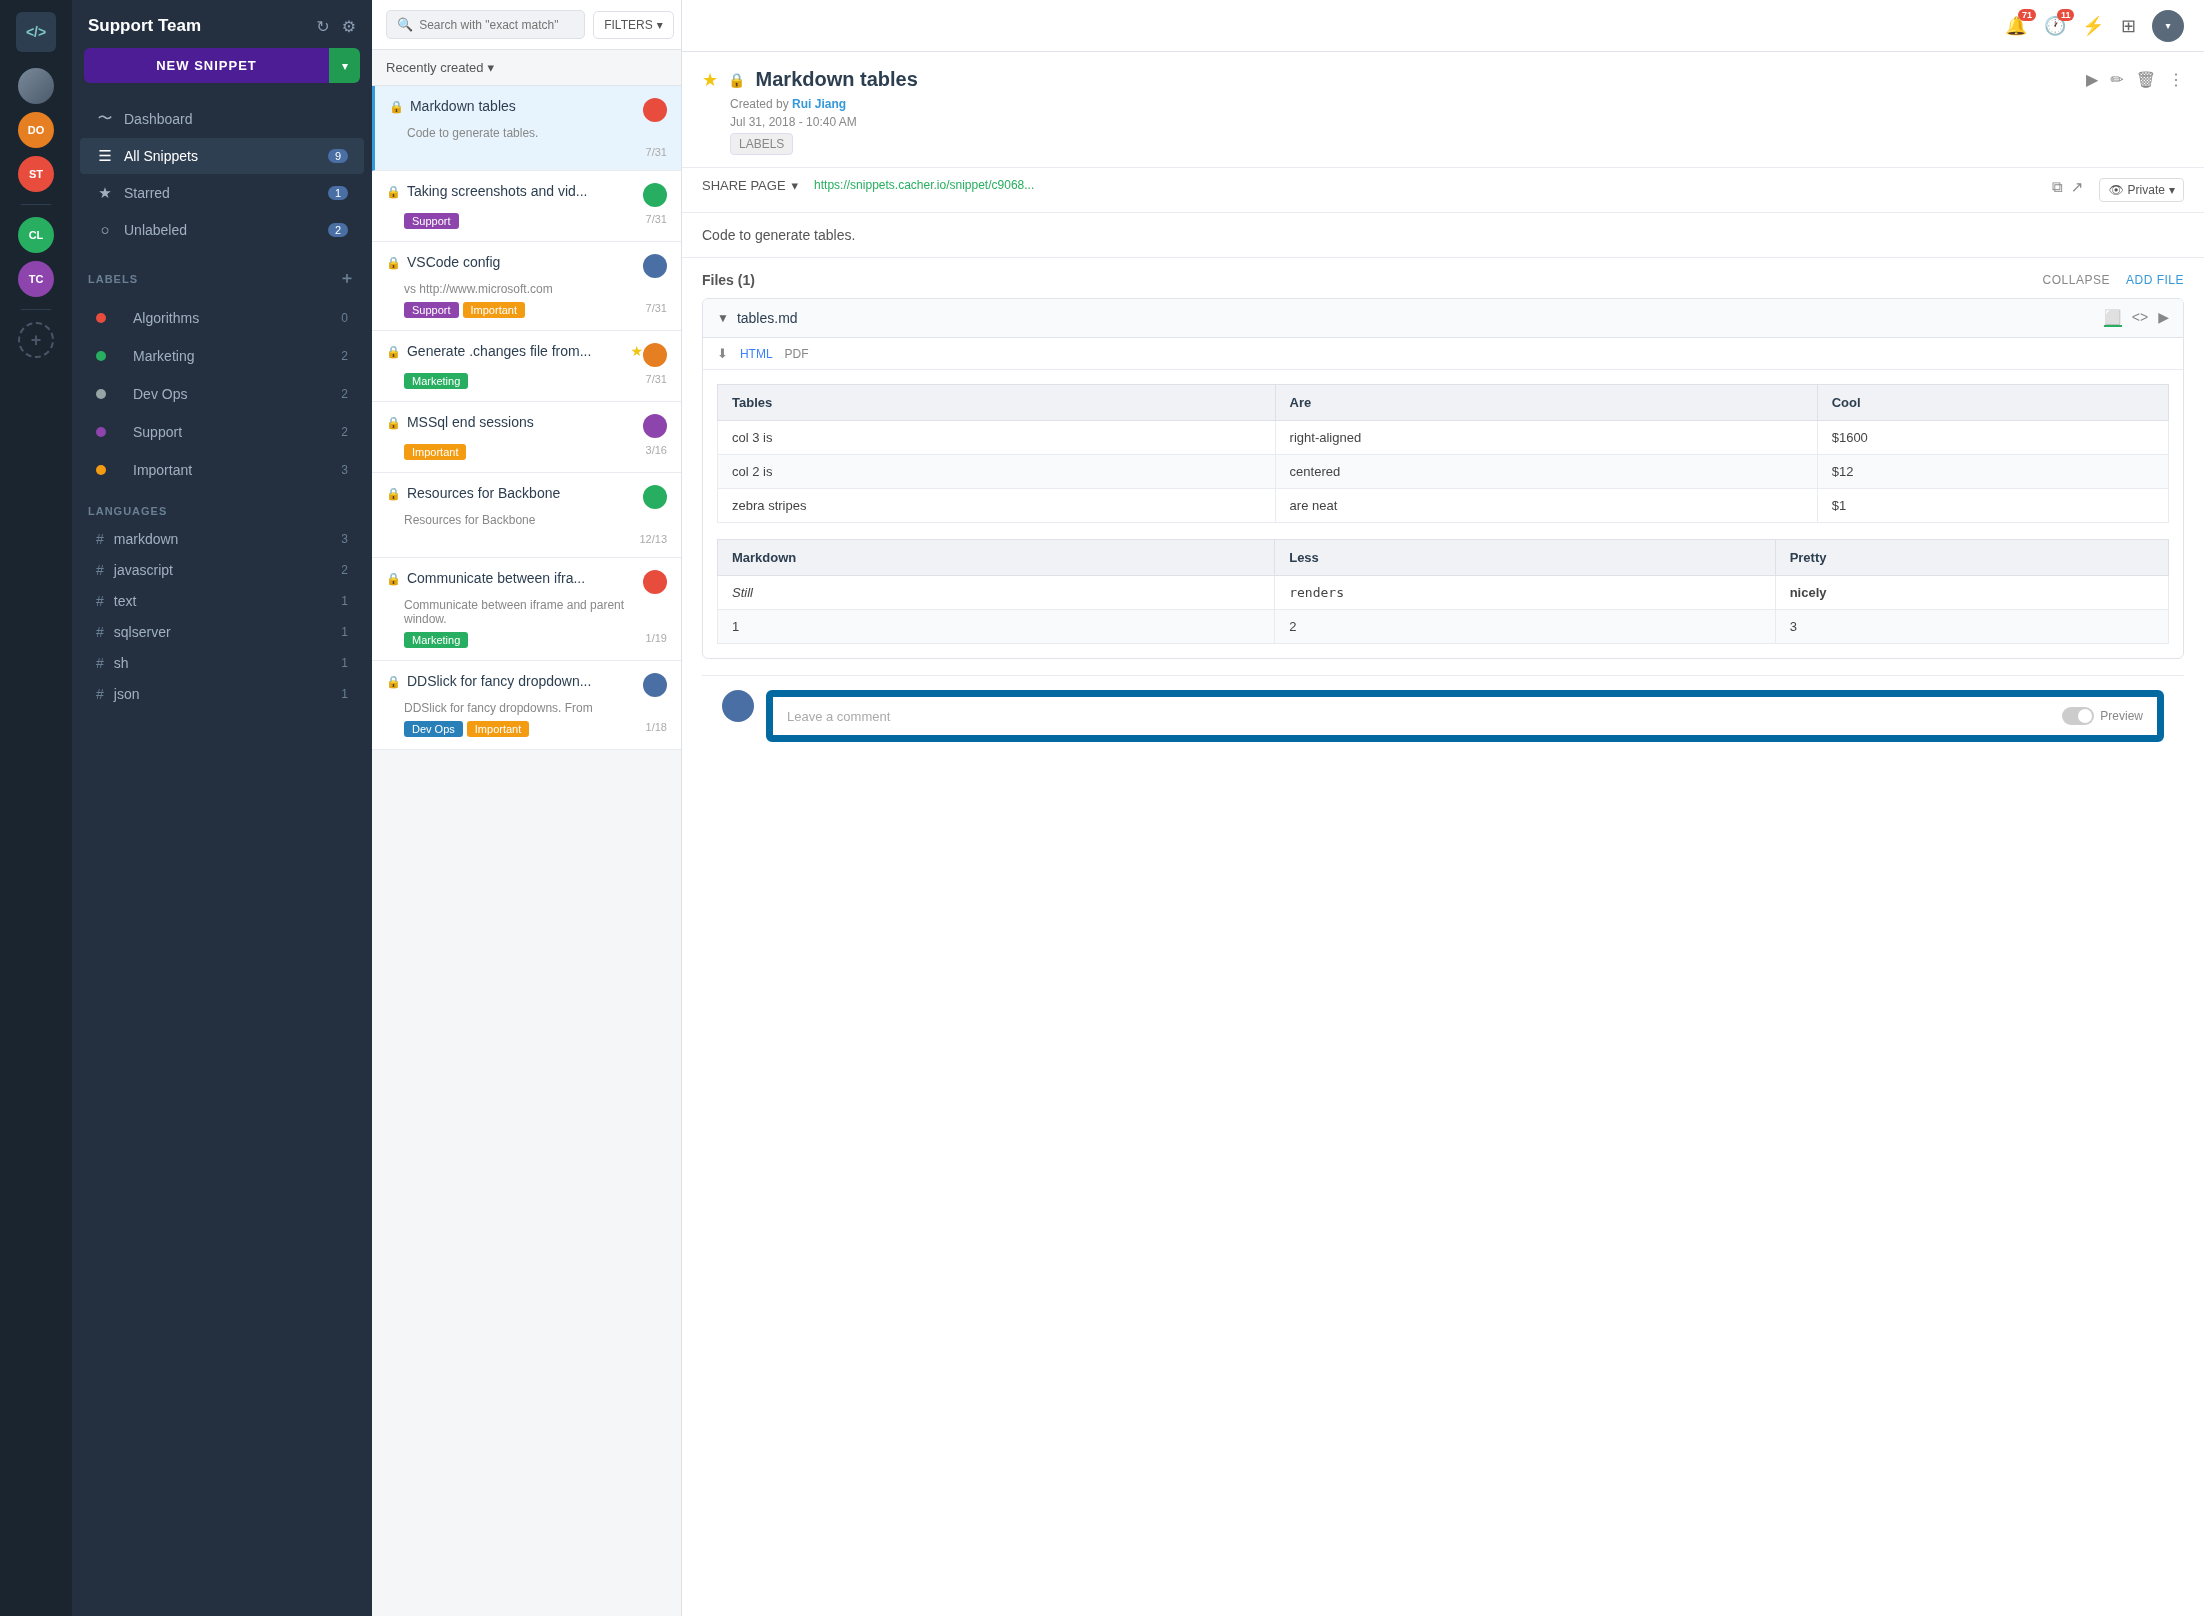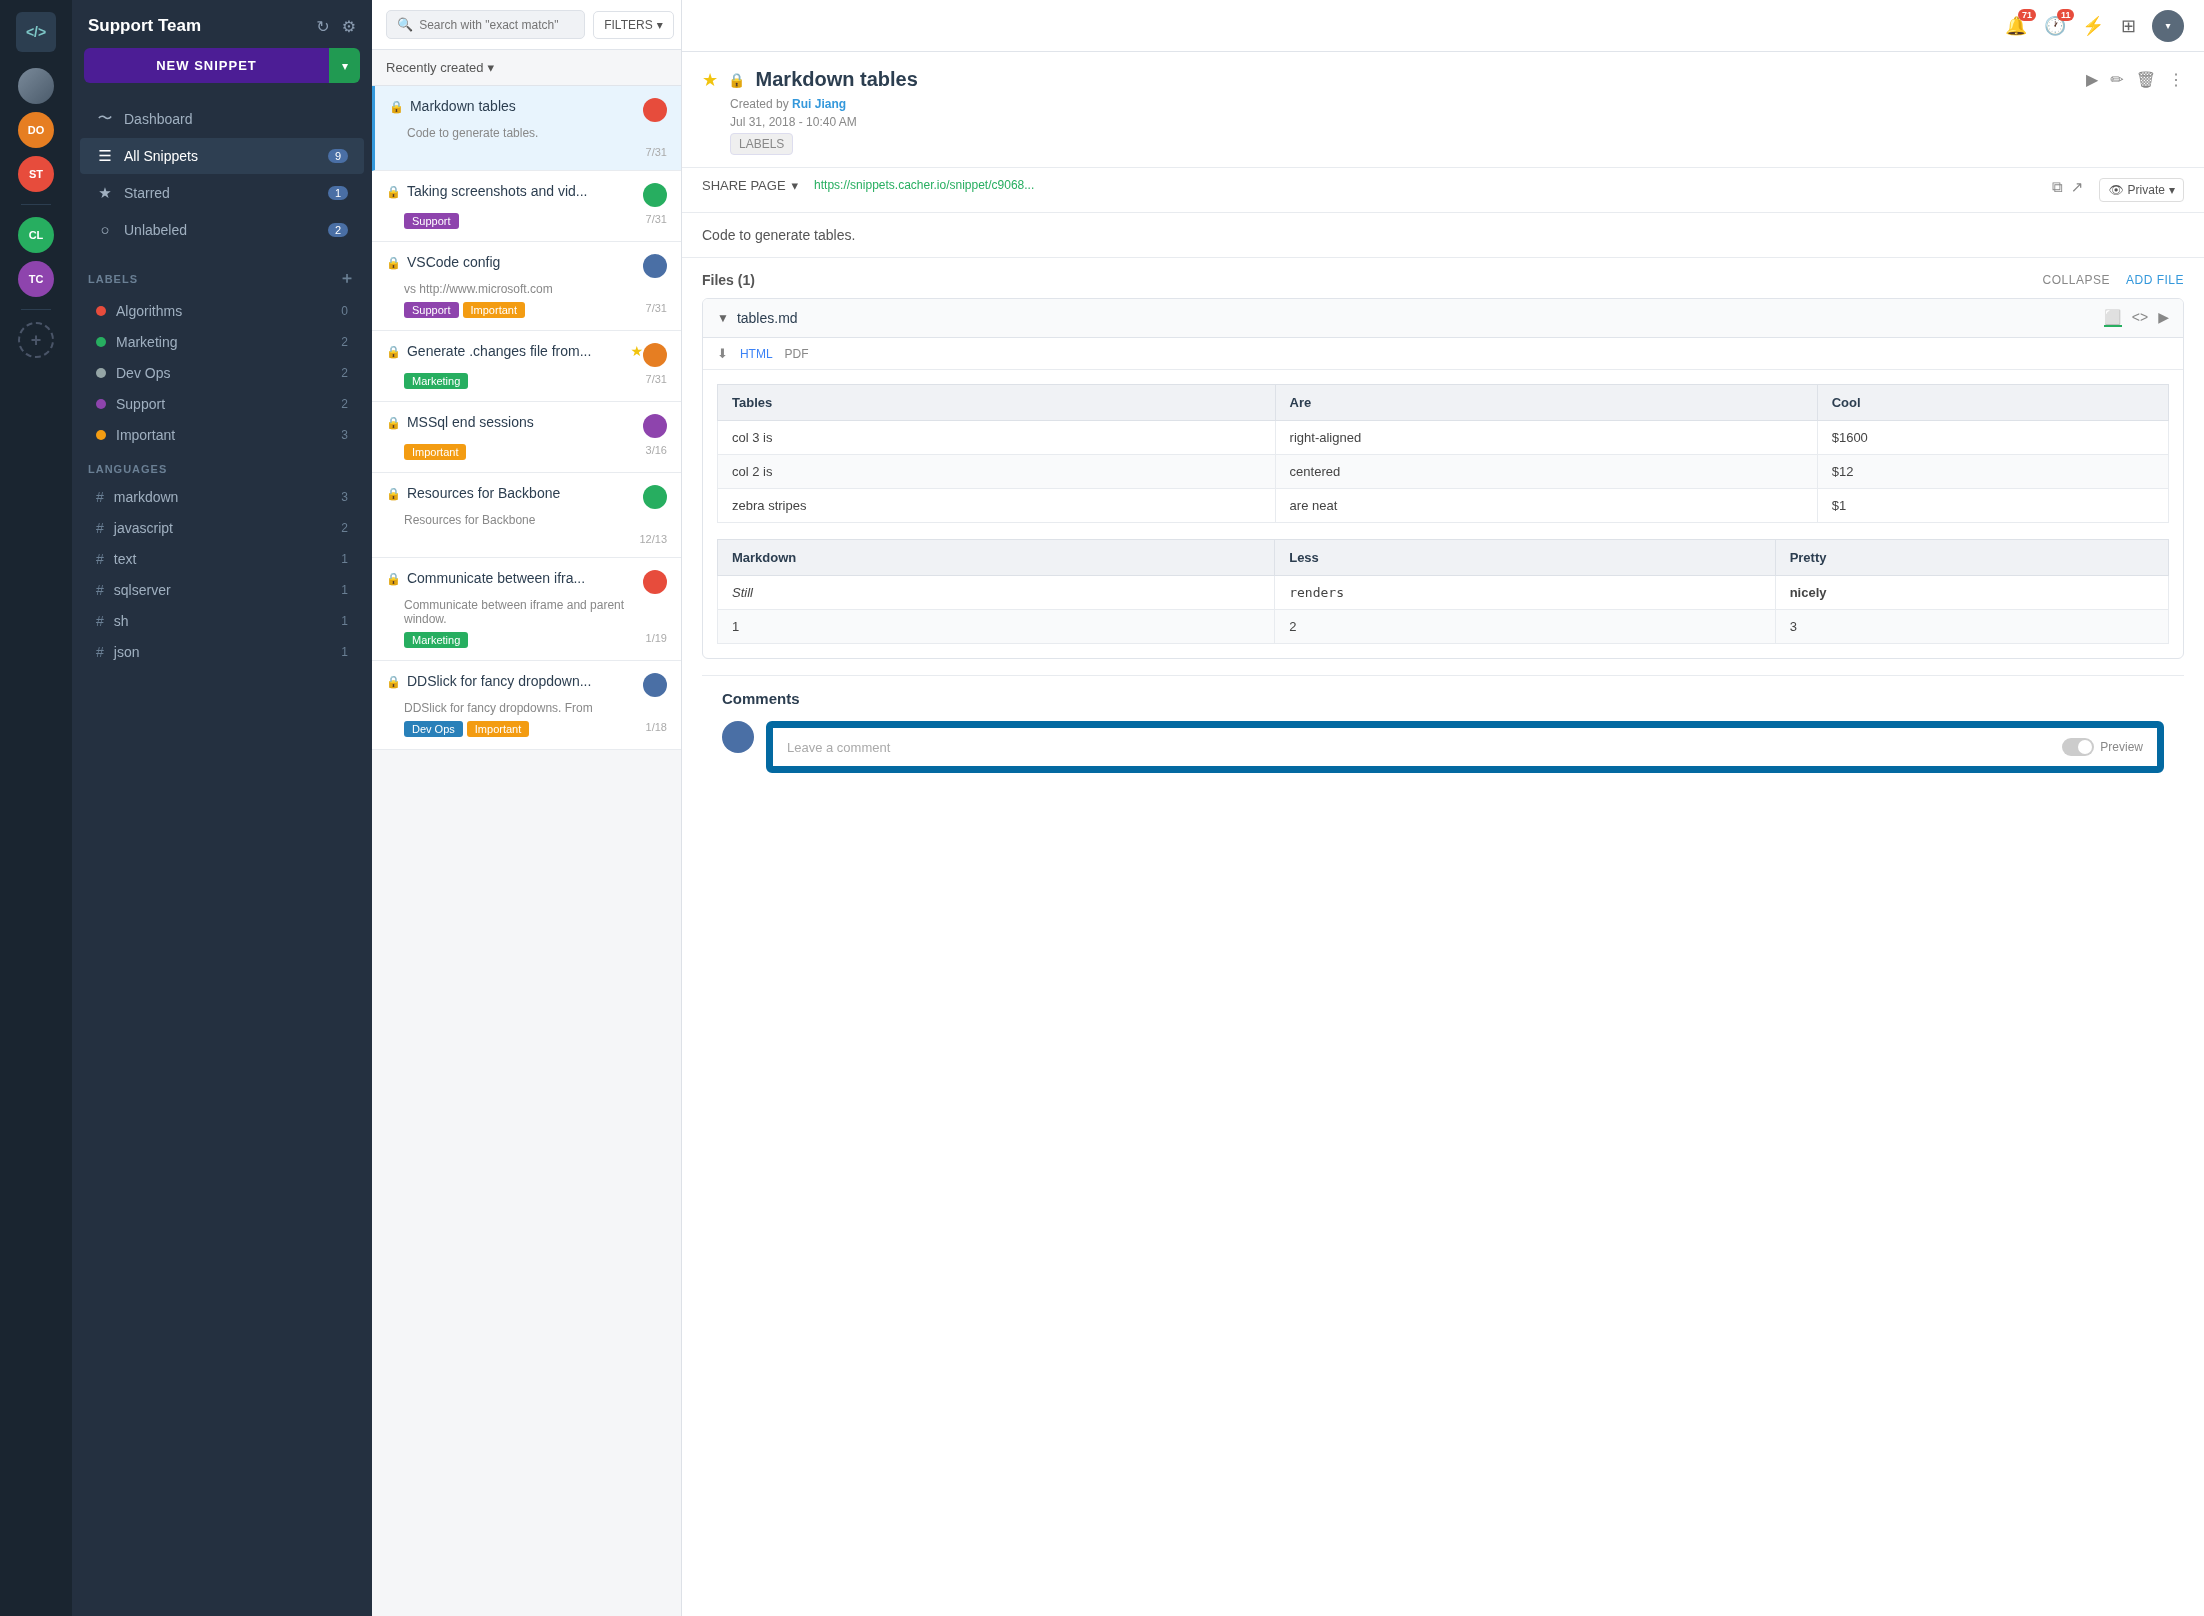--- a/index.html
+++ b/index.html
@@ -132,22 +132,22 @@
     }
     .section-header .add-btn { cursor: pointer; font-size: 16px; color: #6a7f94; }
 
     .label-item {
       display: flex;
       align-items: center;
       padding: 7px 16px;
       cursor: pointer;
       color: #a0b0c0;
       font-size: 14px;
-      gap: 10px;
-      margin: 1px 8px;
+      gap: 27px;
+      margin: 8px 8px;
       border-radius: 4px;
     }
     .label-dot {
       width: 10px; height: 10px; border-radius: 50%; flex-shrink: 0;
     }
     .label-name { flex: 1; }
     .label-count { color: #6a7f94; font-size: 12px; }
 
     .lang-item {
       display: flex;
@@ -886,21 +886,20 @@
                 <td>1</td>
                 <td>2</td>
                 <td>3</td>
               </tr>
             </tbody>
           </table>
         </div>
       </div>
 
       <div class="comments-section">
-        <div class="comments-title">Comments</div>
         <div class="comment-input-row">
           <div class="comment-avatar"></div>
           <div class="comment-input-box">
             <span class="comment-placeholder">Leave a comment</span>
             <div class="preview-toggle">
               <div class="toggle-switch"></div>
               <span>Preview</span>
             </div>
           </div>
         </div>

